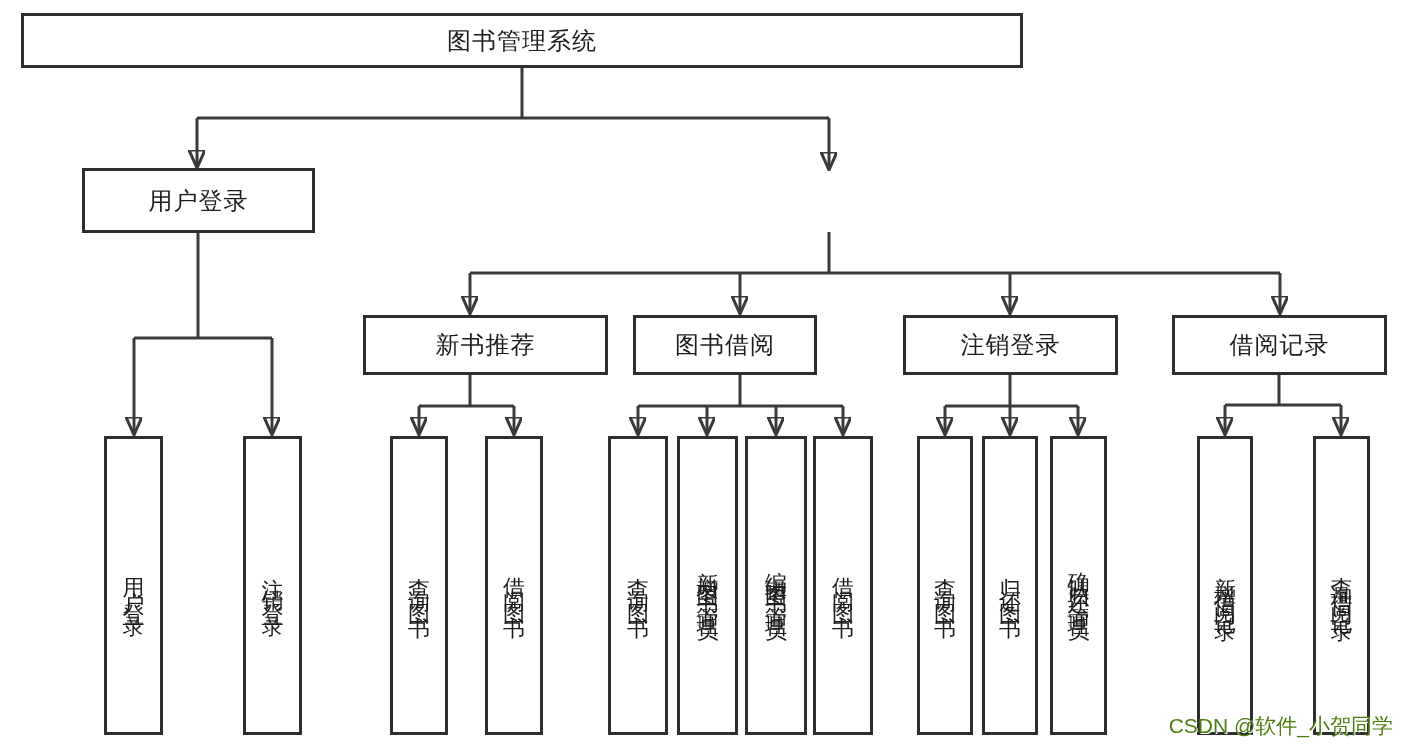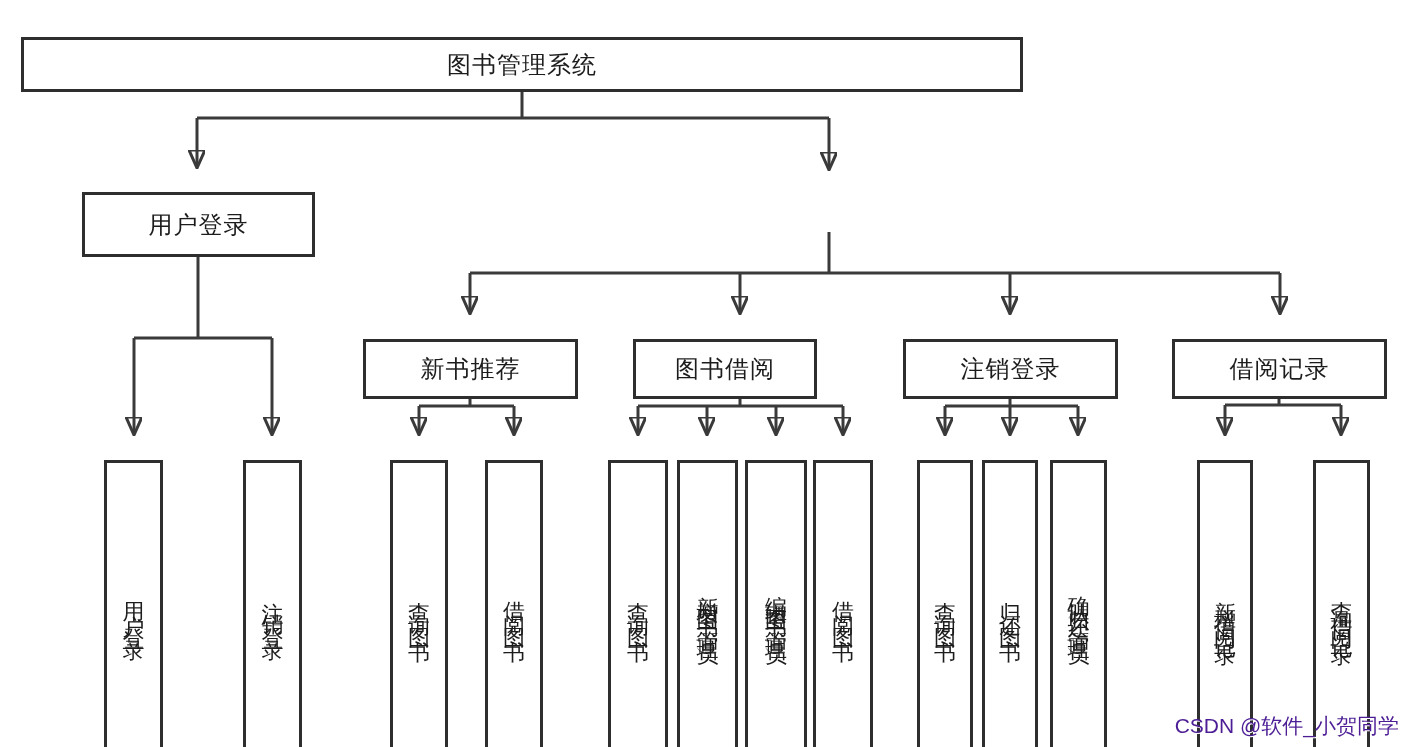--- a/index.html
+++ b/index.html
@@ -28,42 +28,41 @@
   }
   .box {
     position: absolute;
     box-sizing: border-box;
     background: #ffffff;
     border: 3px solid #2e2e2e;
     display: flex;
     align-items: center;
     justify-content: center;
     text-align: center;
-    margin-top: 24px;
   }
   .hlabel {
     font-size: 24px;
     letter-spacing: 1px;
     white-space: nowrap;
   }
   .vlabel {
     writing-mode: vertical-lr;
     font-size: 22px;
     line-height: 1;
     white-space: nowrap;
   }
   .v-short { letter-spacing: 13px; }
   .v-mid   { letter-spacing: 9px; }
   .v-long  { letter-spacing: 7px; }
   #watermark {
     position: absolute;
     top: 712px;
-    right: 6px;
+    right: 12px;
     font-size: 21px;
-    color: #4c1d95;
+    color: #4d7c0f;
     white-space: nowrap;
     text-shadow: 1px 1px 0 #ffffff;
   }
 </style>
 </head>
 <body>
 
 <div id="canvas">
 
   <svg id="connectors" viewBox="0 0 1405 747" xmlns="http://www.w3.org/2000/svg">
@@ -108,21 +107,21 @@
   </svg>
 
   <div class="box" style="left:21px; top:13px; width:1002px; height:55px;">
     <span class="hlabel">图书管理系统</span>
   </div>
 
   <div class="box" style="left:82px; top:168px; width:233px; height:65px;">
     <span class="hlabel">用户登录</span>
   </div>
 
-  <div class="box" style="left:363px; top:315px; width:215px; height:60px;">
+  <div class="box" style="left:363px; top:315px; width:245px; height:60px;">
     <span class="hlabel">新书推荐</span>
   </div>
   <div class="box" style="left:633px; top:315px; width:184px; height:60px;">
     <span class="hlabel">图书借阅</span>
   </div>
   <div class="box" style="left:903px; top:315px; width:215px; height:60px;">
     <span class="hlabel">注销登录</span>
   </div>
   <div class="box" style="left:1172px; top:315px; width:215px; height:60px;">
     <span class="hlabel">借阅记录</span>

